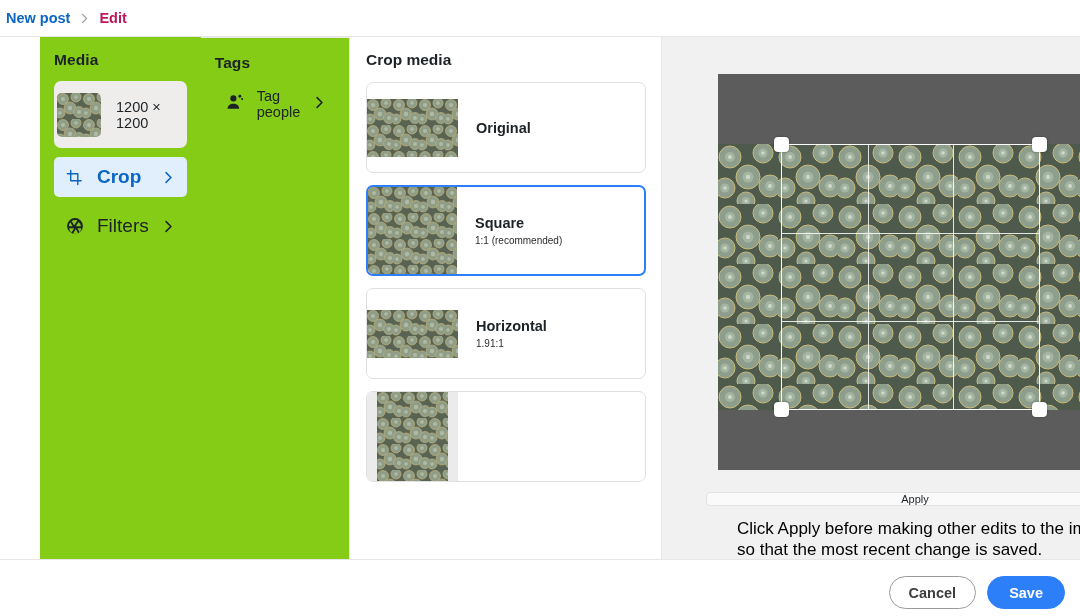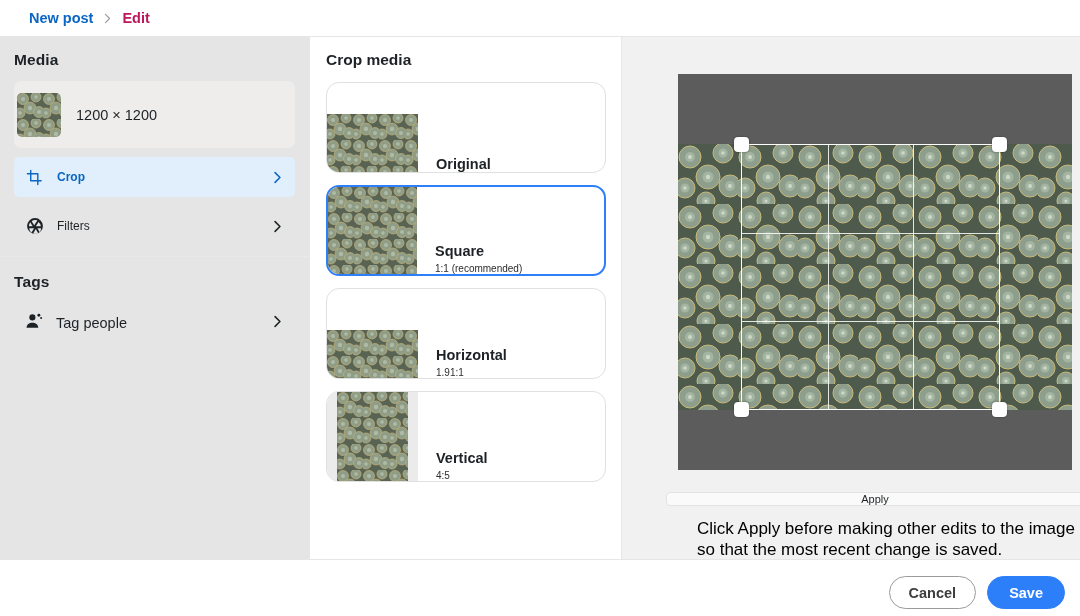--- a/index.html
+++ b/index.html
@@ -9,78 +9,78 @@
     background: #ffffff;
     color: #1d2226;
     overflow: hidden;
   }
   .app { width: 1080px; height: 616px; display: flex; flex-direction: column; background:#fff; }
 
   
   .breadcrumb-bar {
     height: 37px; flex: 0 0 37px;
     display: flex; align-items: center;
-    padding: 0 29px; gap: 9px;
+    padding: 0 6px; gap: 9px;
     border-bottom: 1px solid #e6e6e6;
     background: #fff;
   }
   .crumb-link { font-size: 14.5px; color: #0a66c2; font-weight: 600; cursor: pointer; }
   .crumb-sep { color: #9aa0a6; font-size: 13px; display:flex; align-items:center; }
   .crumb-current { font-size: 14.5px; color: #be185d; font-weight: 700; }
 
   
   .body-row { flex: 1 1 auto; display: flex; min-height: 0; }
 
   
   .sidebar {
     width: 310px; flex: 0 0 310px;
     border-right: 1px solid #e6e6e6;
-    background: #e5e5e5;
-    display: flex; flex-direction: column;
+    background: #84cc16;
+    display: flex; flex-direction: row; margin-left: 40px;
   }
   .section { padding: 14px 14px 10px 14px; }
   .section.tags-section { border-top: 1px solid #e9e9e9; padding-top: 16px; }
   .section-title { font-size: 15.5px; font-weight: 700; color: #1d2226; margin-bottom: 12px; letter-spacing: .1px; }
 
   .media-card {
     background: #eeedeb; border-radius: 7px;
     height: 67px; display: flex; align-items: center;
     padding: 0 3px; gap: 15px; cursor: pointer;
   }
   .media-thumb { width: 44px; height: 44px; border-radius: 5px; overflow: hidden; flex: 0 0 44px; }
   .media-dims { font-size: 14.5px; color: #1d2226; }
 
   .nav-item {
     height: 40px; border-radius: 5px;
     display: flex; align-items: center; gap: 13px;
     padding: 0 11px; margin-top: 9px; cursor: pointer;
   }
-  .nav-item .nav-label { font-size: 12px; flex: 1 1 auto; color:#1d2226; }
+  .nav-item .nav-label { font-size: 19px; flex: 1 1 auto; color:#1d2226; }
   .nav-item .nav-ico { width: 19px; height: 19px; flex:0 0 19px; display:flex; align-items:center; justify-content:center; }
   .nav-item .chev { width: 14px; height: 14px; flex:0 0 14px; display:flex; align-items:center; justify-content:center; }
   .nav-item.selected { background: #e1effd; }
   .nav-item.selected .nav-label { color: #0a66c2; font-weight: 700; }
   .nav-item.selected .nav-ico svg, .nav-item.selected .chev svg { stroke: #0a66c2; }
 
   .tag-item { height: 40px; display: flex; align-items: center; gap: 13px; padding: 0 11px; cursor: pointer; margin-top: 2px; }
   .tag-item .nav-label { font-size: 14.5px; flex: 1 1 auto; }
 
   
   .crop-panel {
     width: 312px; flex: 0 0 312px;
     border-right: 1px solid #e6e6e6;
     background: #fff;
     padding: 14px 15px 10px 16px;
     overflow: hidden;
   }
   .crop-title { font-size: 15.5px; font-weight: 700; margin-bottom: 13px; }
   .crop-card {
-    border: 1px solid #e0e0e0; border-radius: 13px;
+    border: 1px solid #e0e0e0; border-radius: 7px;
     height: 91px; margin-bottom: 12px;
-    display: flex; align-items: flex-end; overflow: hidden;
+    display: flex; align-items: center; overflow: hidden;
     background: #fff; cursor: pointer;
   }
   .crop-card.selected { border: 2px solid #2d7ff9; }
   .crop-card .thumb-box {
     width: 91px; flex: 0 0 91px;
     background: #ebebeb;
     display: flex; align-items: center; justify-content: center;
     overflow: hidden;
   }
   .crop-card.selected .thumb-box { width: 89px; flex: 0 0 89px; }
@@ -316,24 +316,20 @@
           <div class="ratio-val">1.91:1</div>
         </div>
       </div>
 
       <div class="crop-card">
         <div class="thumb-box">
           <svg width="71" height="89" viewBox="0 0 71 89" preserveAspectRatio="xMidYMid slice">
               <rect width="71" height="89" fill="url(#succPatSmall)"></rect>
             </svg>
         </div>
-        <div class="meta">
-          <div class="ratio-name">Vertical</div>
-          <div class="ratio-val">4:5</div>
-        </div>
       </div>
     </div>
 
     <div class="preview-panel">
       <div class="img-frame">
         <div class="img-inner">
           <svg width="394" height="266" viewBox="0 0 394 266" preserveAspectRatio="xMidYMid slice">
               <rect width="394" height="266" fill="url(#succPat)"></rect>
             </svg>
         </div>

